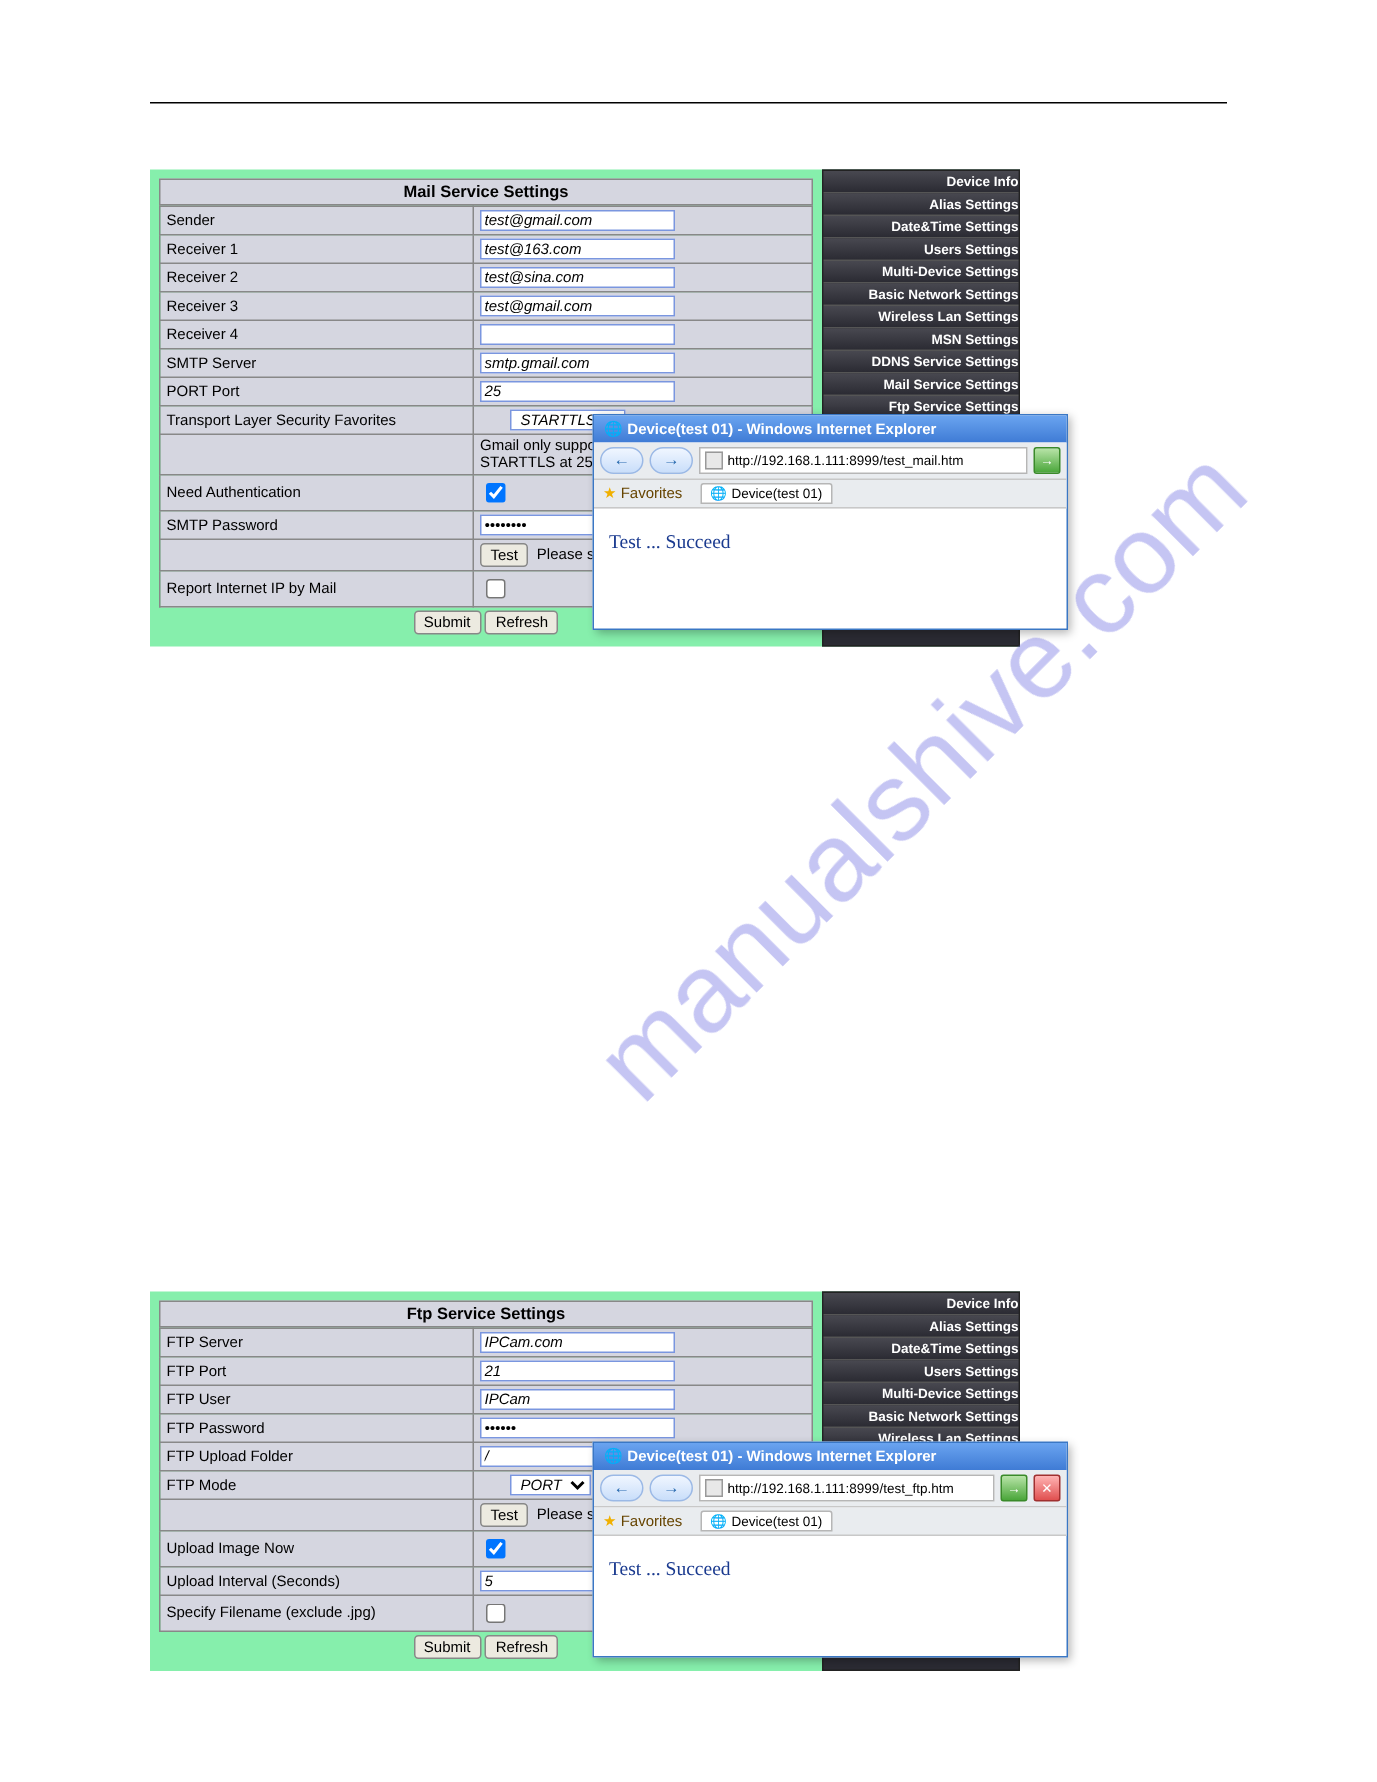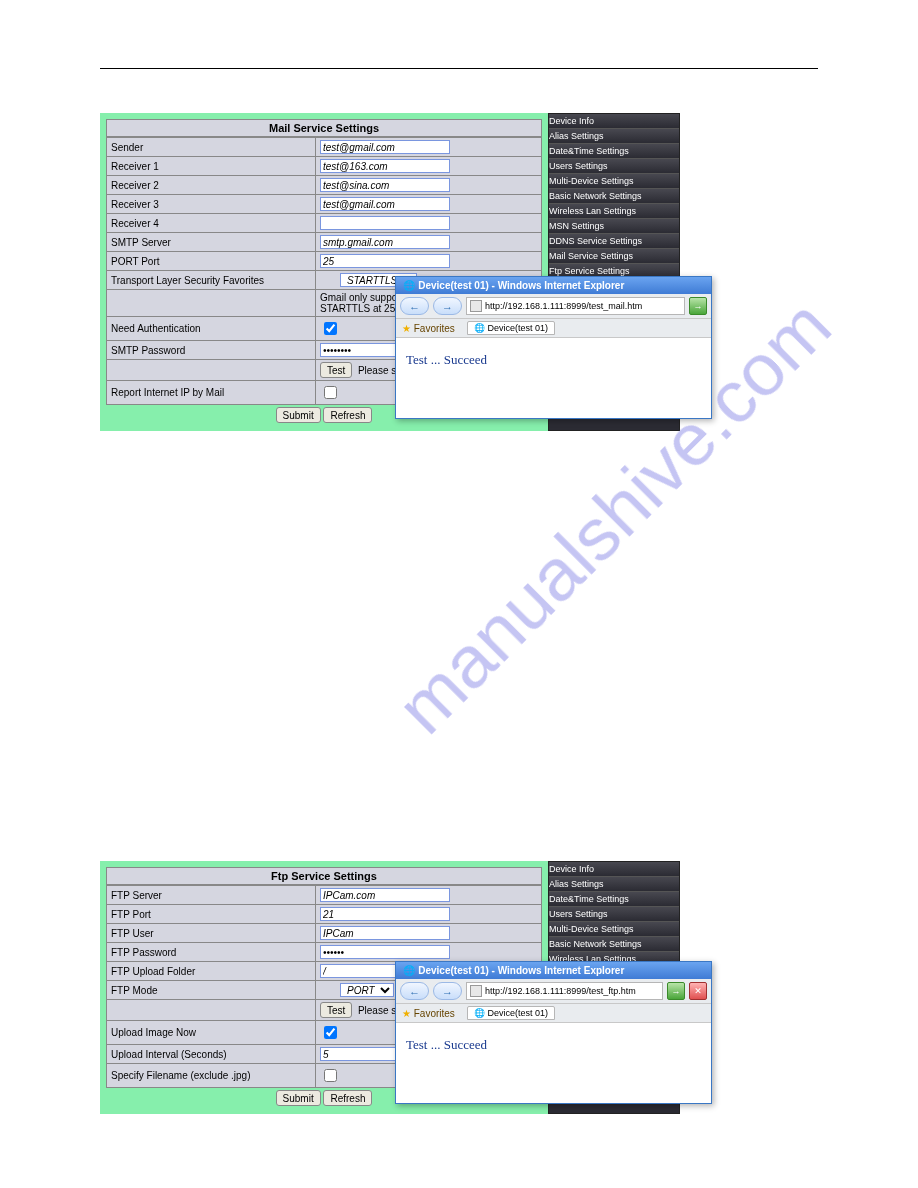--- a/index.html
+++ b/index.html
@@ -14,21 +14,21 @@
   table.form td { border: 1px solid #888; background: #d5d6e0; padding: 2px 4px; color: #000; font-size: 10px; height: 14px; vertical-align: middle; }
   table.form td.label { width: 200px; }
   input[type="text"], input[type="password"], select {
     font-size: 10px; padding: 0 2px; height: 14px; border: 1px solid #7a96df;
     width: 130px; box-sizing: border-box; background: #fff; font-style: italic;
   }
   select { width: auto; margin-left: 20px; }
   .btn { font-size: 10px; border: 1px solid #888; background: #eceae0; padding: 0 6px; border-radius: 3px; height: 16px; cursor: pointer; }
   .btnrow { text-align: center; padding-top: 2px; }
   .sidebar { width: 130px; background: #2b2b33; border: 1px solid #222; }
-  .sidebar div { color: #fff; text-align: left; font-size: 9px; font-weight: normal; border-bottom: 1px solid #555; padding: 2px 0; background: linear-gradient(#484850, #2b2b33); cursor: pointer; }
+  .sidebar div { color: #fff; text-align: right; font-size: 9px; font-weight: bold; border-bottom: 1px solid #555; padding: 2px 0; background: linear-gradient(#484850, #2b2b33); cursor: pointer; }
   .ie-window { position: absolute; left: 295px; width: 315px; border: 1px solid #3a77c4; background: #fff; box-shadow: 2px 2px 6px rgba(0,0,0,.3); }
   .ie-title { background: linear-gradient(#6aa4f0, #3f7bd5); color: #fff; font-size: 10px; font-weight: bold; padding: 3px 7px; }
   .ie-toolbar { background: #e9ecef; padding: 3px 4px; border-bottom: 1px solid #c8c8c8; display: flex; align-items: center; gap: 4px; }
   .ie-nav { display: inline-flex; align-items: center; background: linear-gradient(#f0f6ff,#c9defa); border: 1px solid #9bb9e6; border-radius: 10px; padding: 0 6px; height: 16px; color: #3a6; font-size: 11px; }
   .ie-nav span { color: #2b6cb0; margin: 0 2px; }
   .ie-url { flex: 1; display: flex; align-items: center; background: #fff; border: 1px solid #b6b6b6; height: 16px; font-size: 9px; padding: 0 3px; }
   .ie-url .pg { width: 10px; height: 10px; background: #e8e8e8; border: 1px solid #999; margin-right: 3px; display: inline-block; }
   .ie-go { width: 16px; height: 16px; background: linear-gradient(#b8e4a8,#4aa63a); border: 1px solid #3a8a2a; border-radius: 2px; display: flex; align-items:center; justify-content:center; color:#fff; font-size:9px; }
   .ie-close { width: 16px; height: 16px; background: linear-gradient(#ffb3b3,#e05050); border: 1px solid #a03030; border-radius: 2px; display:flex;align-items:center;justify-content:center;color:#fff;font-size:9px; }
   .ie-tabs { background: #e9ecef; border-bottom: 1px solid #c8c8c8; padding: 2px 6px; font-size: 10px; display: flex; align-items: center; gap: 12px; }

